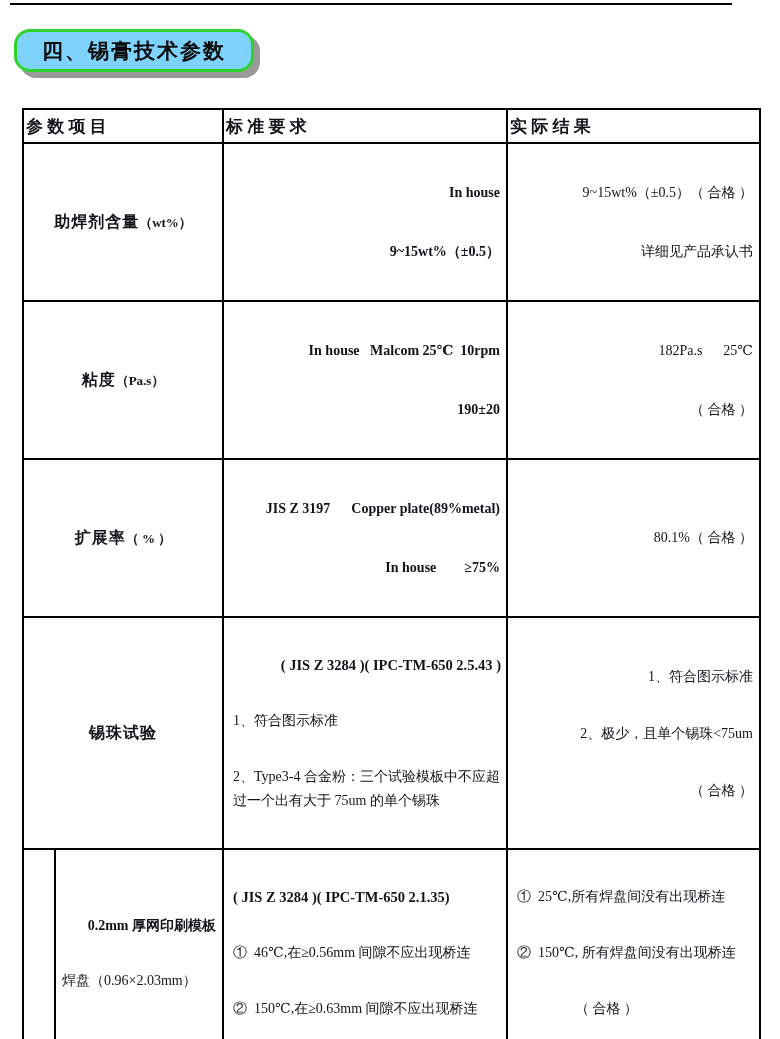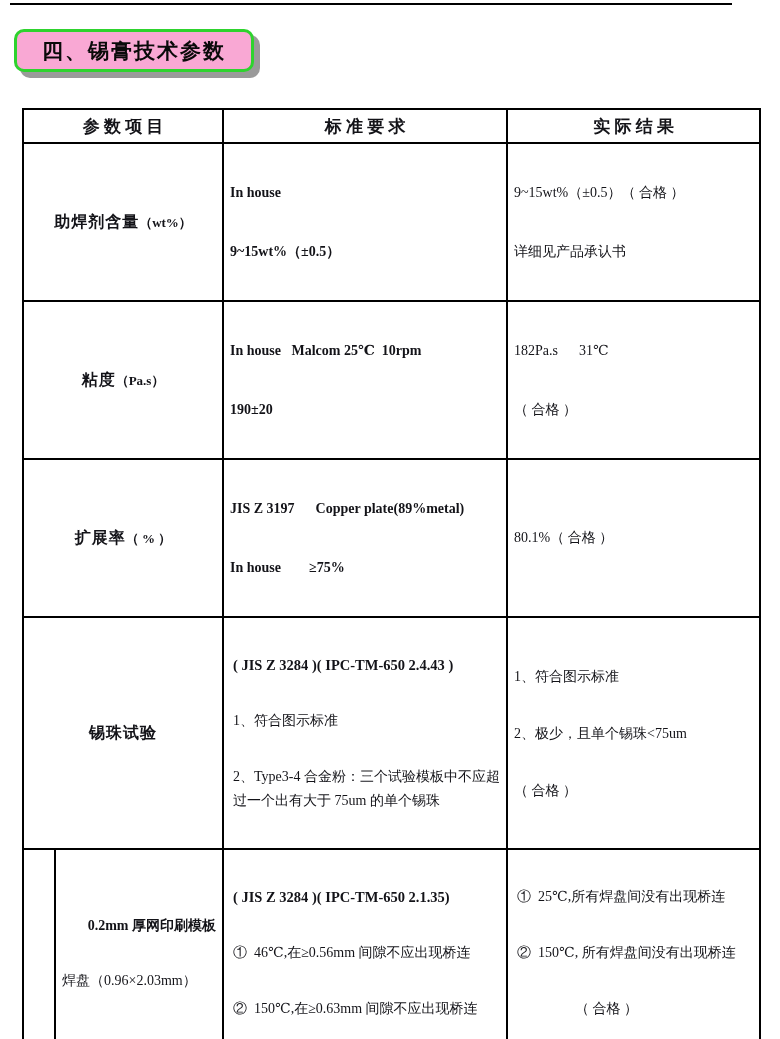--- a/index.html
+++ b/index.html
@@ -4,31 +4,31 @@
 <style>
   * { box-sizing: border-box; }
   html,body { margin:0; padding:0; }
   body {
     width:780px; height:1039px; position:relative; background:#ffffff;
     font-family:"Liberation Serif","DejaVu Serif",serif; color:#131318;
   }
   .top-rule { position:absolute; left:10px; top:3px; width:722px; height:2px; background:#000; }
   .title-badge {
     position:absolute; left:14px; top:29px; width:240px; height:43px;
-    background:#f9a8d4; border:3px solid #2ed32e; border-radius:10px;
+    background:#7dd3fc; border:3px solid #2ed32e; border-radius:16px;
     box-shadow:6px 6px 0 #9a9a9a;
     display:flex; align-items:center; justify-content:center;
   }
   .title-badge span { font-size:21px; font-weight:bold; letter-spacing:2px; color:#0a0a0a; }
   .tbl-wrap { position:absolute; left:22px; top:108px; width:737px; }
   table { border-collapse:collapse; table-layout:fixed; width:737px; }
   td { border:2px solid #000; vertical-align:middle; padding:3px 6px; font-size:14px; white-space:pre-wrap; }
-  .c { text-align:left;border-radius:20px; }
+  .c { text-align:right;border-radius:20px; }
   .bold { font-weight:bold;text-align:right; }
-  .hdr td { height:34px; font-size:17px; font-weight:bold; text-align:center; padding:2px;margin-top:40px; }
+  .hdr td { height:34px; font-size:17px; font-weight:bold; padding:2px;margin-top:40px; }
   .param-label { font-size:16px; font-weight:bold; letter-spacing:1px; text-align:center; }
   .param-label .unit { font-size:13px; font-weight:bold; letter-spacing:0; }
   .lines2 div { line-height:27px; }
   .lines3 div { line-height:25px; }
   .std-bold div { font-weight:bold; }
   .ref { font-weight:bold; font-size:14.5px; line-height:24px; }
   .item { line-height:24px; }
   .leftpad { padding-left:9px; padding-right:5px; }
   .verdict { line-height:24px; padding-left:58px; }
   .vcell { padding:0; }
@@ -71,40 +71,40 @@
     </td>
   </tr>
 
   <tr style="height:54px">
     <td colspan="2" class="param-label"><span>粘度</span><span class="unit">（Pa.s）</span></td>
     <td class="c lines2 std-bold">
       <div>In house   Malcom 25℃  10rpm</div>
       <div>190±20</div>
     </td>
     <td class="c lines2">
-      <div>182Pa.s      31℃</div>
+      <div>182Pa.s      25℃</div>
       <div>（ 合格 ）</div>
     </td>
   </tr>
 
   <tr style="height:50px">
     <td colspan="2" class="param-label"><span>扩展率</span><span class="unit">（ % ）</span></td>
     <td class="c lines2 std-bold">
       <div>JIS Z 3197      Copper plate(89%metal)</div>
       <div>In house        ≥75%</div>
     </td>
     <td class="c">
       <div>80.1%（ 合格 ）</div>
     </td>
   </tr>
 
   <tr style="height:96px">
     <td colspan="2" class="param-label"><span>锡珠试验</span></td>
     <td class="leftpad">
-      <div class="ref c">( JIS Z 3284 )( IPC-TM-650 2.4.43 )</div>
+      <div class="ref c">( JIS Z 3284 )( IPC-TM-650 2.5.43 )</div>
       <div class="item">1、符合图示标准</div>
       <div class="item">2、Type3-4 合金粉：三个试验模板中不应超过一个出有大于 75um 的单个锡珠</div>
     </td>
     <td class="c lines3">
       <div>1、符合图示标准</div>
       <div>2、极少，且单个锡珠&lt;75um</div>
       <div>（ 合格 ）</div>
     </td>
   </tr>
 

